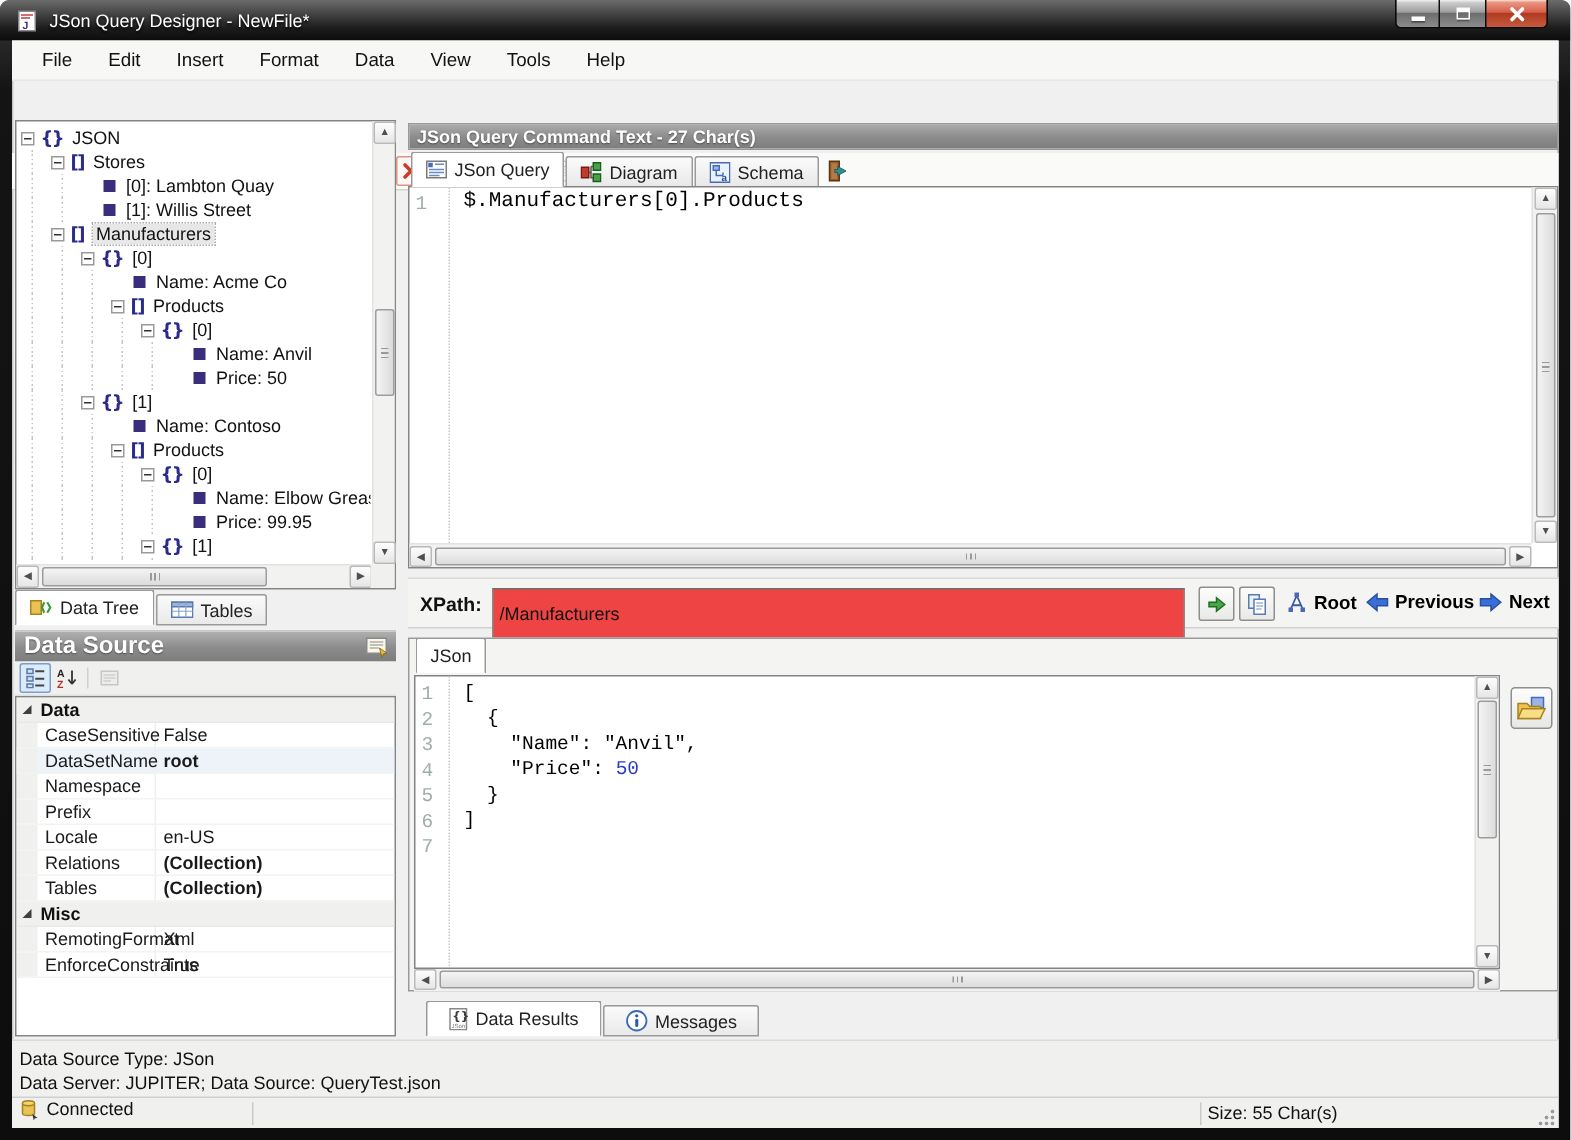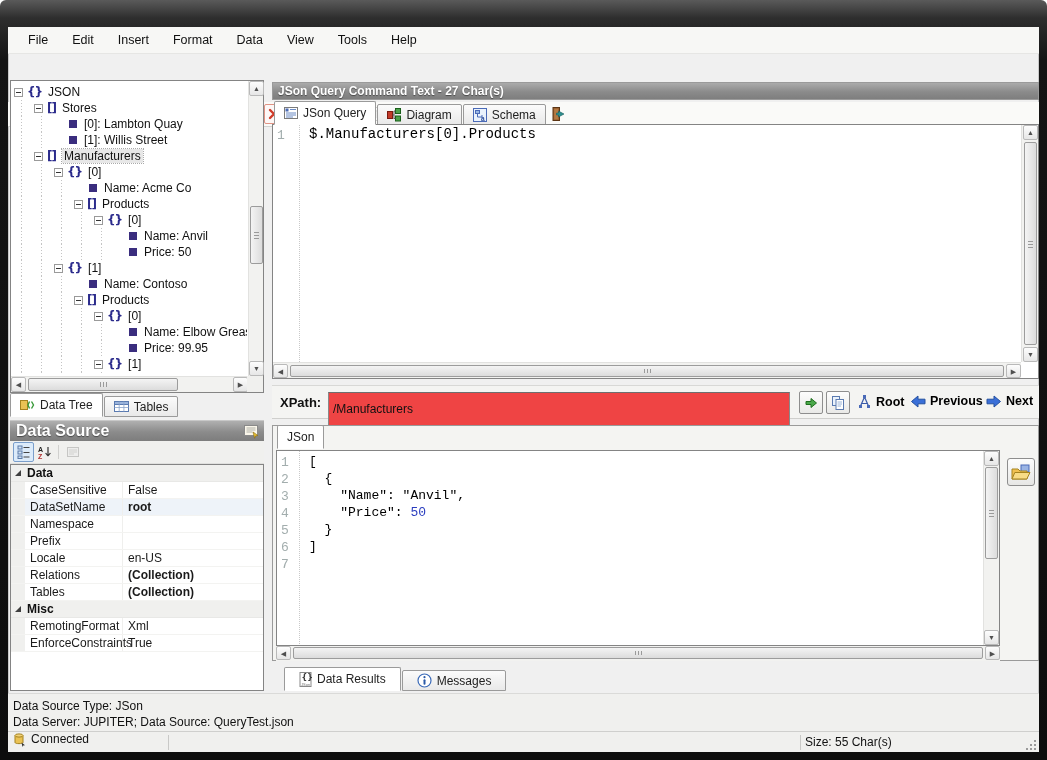--- a/index.html
+++ b/index.html
@@ -66,21 +66,21 @@
   .ds-tools{position:absolute;left:0;top:21px;right:0;height:23px;background:#f0f0ee;display:flex;align-items:center;padding-left:3px;border-bottom:1px solid #e0e0de;}
   .pg-btn{width:21px;height:20px;display:flex;align-items:center;justify-content:center;border:1px solid transparent;border-radius:2px;}
   .pg-btn.pressed{border-color:#7a9ecb;background:#dcebfa;}
   .pg-btn.disabled{opacity:.4;filter:grayscale(1);}
   .ds-grid{position:absolute;left:0;top:44px;right:0;bottom:0;background:#fff;border:1px solid #848484;overflow:hidden;}
   .cat-row{height:17px;background:#f0f0ee;display:flex;align-items:center;font-weight:bold;padding-left:4px;gap:6px;border-bottom:1px solid #e8e8e6;}
   .tri{width:0;height:0;border-left:6px solid transparent;border-bottom:6px solid #3f3f3f;}
   .p-row{height:17px;display:flex;align-items:center;border-bottom:1px solid #f3f3f1;font-size:12px;}
   .p-row.sel{background:#eef3f9;}
   .p-gut{width:14px;height:100%;background:#f0f0ee;flex:none;}
-  .p-name{width:98px;padding-left:5px;border-right:1px solid #efefed;height:100%;display:flex;align-items:center;color:#1a1a1a;}
+  .p-name{width:79px;padding-left:5px;border-right:1px solid #efefed;height:100%;display:flex;align-items:center;color:#1a1a1a;}
   .p-val{flex:1;padding-left:5px;color:#1a1a1a;}
   .p-val.bold{font-weight:bold;}
   .splitter{position:absolute;left:256px;top:53px;width:8px;height:611px;}
   
   .qp-header{position:absolute;left:264px;top:55px;width:767px;height:18px;display:flex;align-items:center;
              background:linear-gradient(180deg,#ababab,#8b8b8b 55%,#7e7e7e);border:1px solid #9a9a9a;}
   .qp-header span{color:#fff;font-weight:bold;font-size:12px;padding-left:5px;text-shadow:0 1px 1px rgba(0,0,0,.45);}
   .qp-tabs{position:absolute;left:266px;top:75px;height:23px;display:flex;align-items:flex-end;}
   .editor{position:absolute;background:#fff;border:1px solid #848484;}
   .qp-editor{left:264px;top:97px;width:767px;height:255px;}
@@ -113,20 +113,43 @@
   .sb-size{position:absolute;left:797px;font-size:12px;}
   .grip{position:absolute;right:1px;bottom:1px;width:13px;height:13px;
         background:radial-gradient(circle at 10px 3px,#9a9a9a 1px,transparent 1.5px),radial-gradient(circle at 6px 7px,#9a9a9a 1px,transparent 1.5px),radial-gradient(circle at 10px 7px,#9a9a9a 1px,transparent 1.5px),radial-gradient(circle at 2px 11px,#9a9a9a 1px,transparent 1.5px),radial-gradient(circle at 6px 11px,#9a9a9a 1px,transparent 1.5px),radial-gradient(circle at 10px 11px,#9a9a9a 1px,transparent 1.5px);}
   svg{display:block;}
 </style>
 </head>
 <body>
 
 <div id="app">
 
+  <div class="titlebar">
+    <span class="app-icon">
+      <svg width="16" height="16" viewBox="0 0 16 16">
+          <rect x="2.5" y="1.5" width="11" height="13" fill="#fff" stroke="#888"></rect>
+          <path d="M4 4h8M4 6h6" stroke="#c04040" stroke-width="1"></path>
+          <text x="5" y="13" font-size="7" font-weight="bold" fill="#3a2d8c" font-family="Liberation Sans,sans-serif">J</text>
+        </svg>
+    </span>
+    <span class="title">JSon Query Designer - NewFile*</span>
+    <div class="caption-btns">
+      <div class="cap min">
+          <div class="minbar"></div>
+        </div>
+      <div class="cap max">
+          <div class="maxbox"></div>
+        </div>
+      <div class="cap close">
+        <svg width="11" height="11" viewBox="0 0 11 11">
+            <path d="M2 2 L9 9 M9 2 L2 9" stroke="#fff" stroke-width="2.4" stroke-linecap="round"></path>
+          </svg>
+      </div>
+    </div>
+  </div>
 
   <div class="client">
 
     <div class="menubar">
       <span class="menu-item">File</span>
       <span class="menu-item">Edit</span>
       <span class="menu-item">Insert</span>
       <span class="menu-item">Format</span>
       <span class="menu-item">Data</span>
       <span class="menu-item">View</span>

